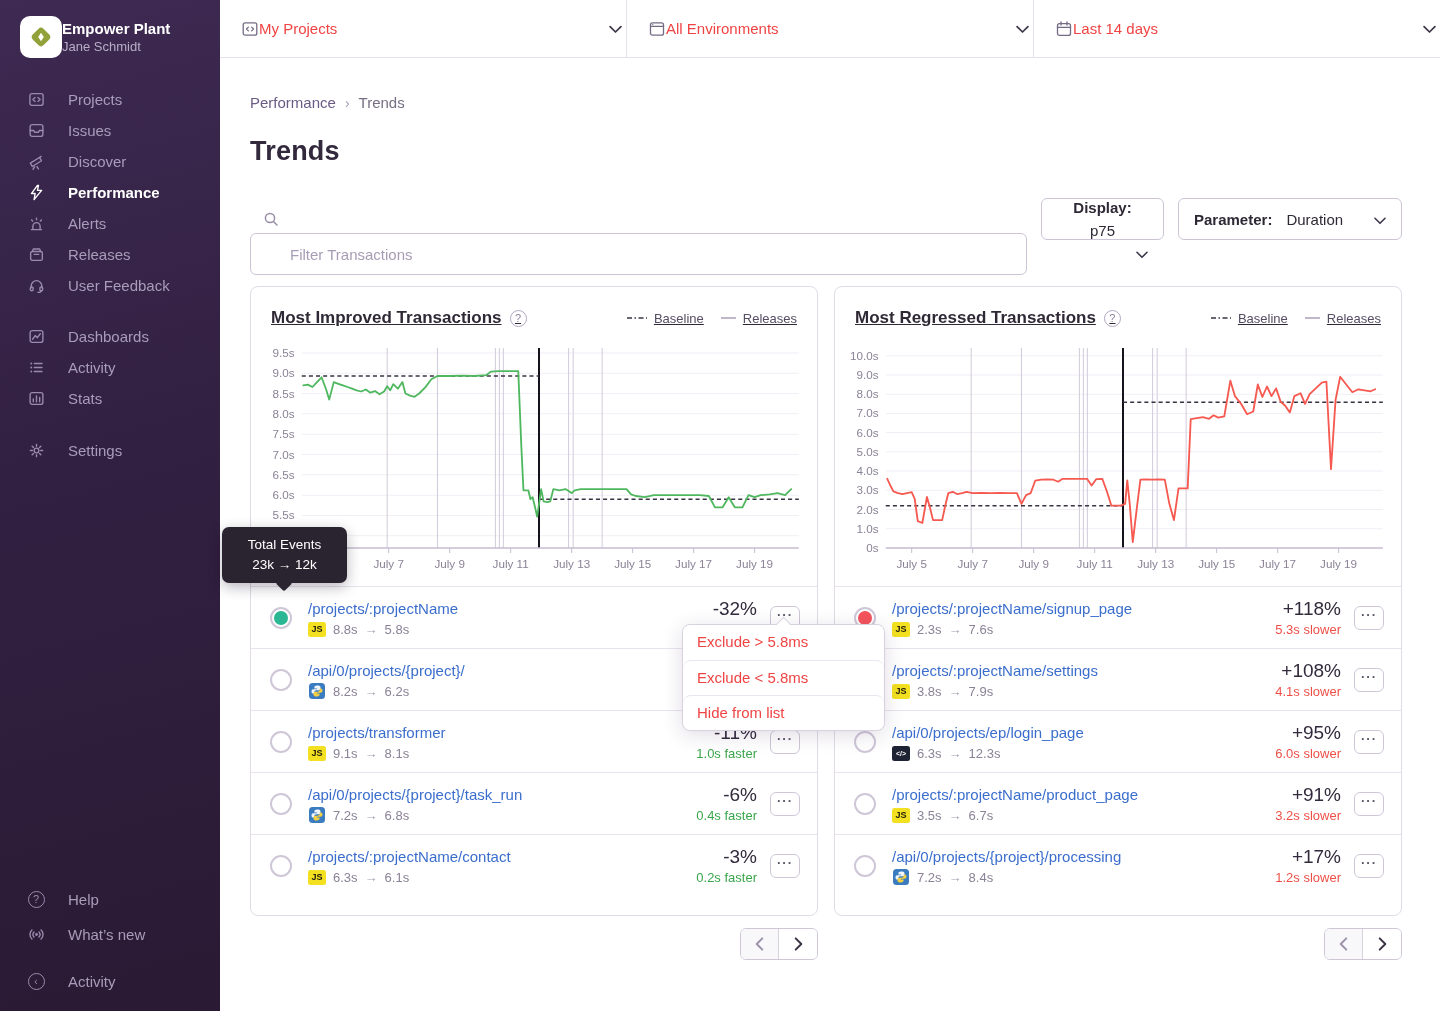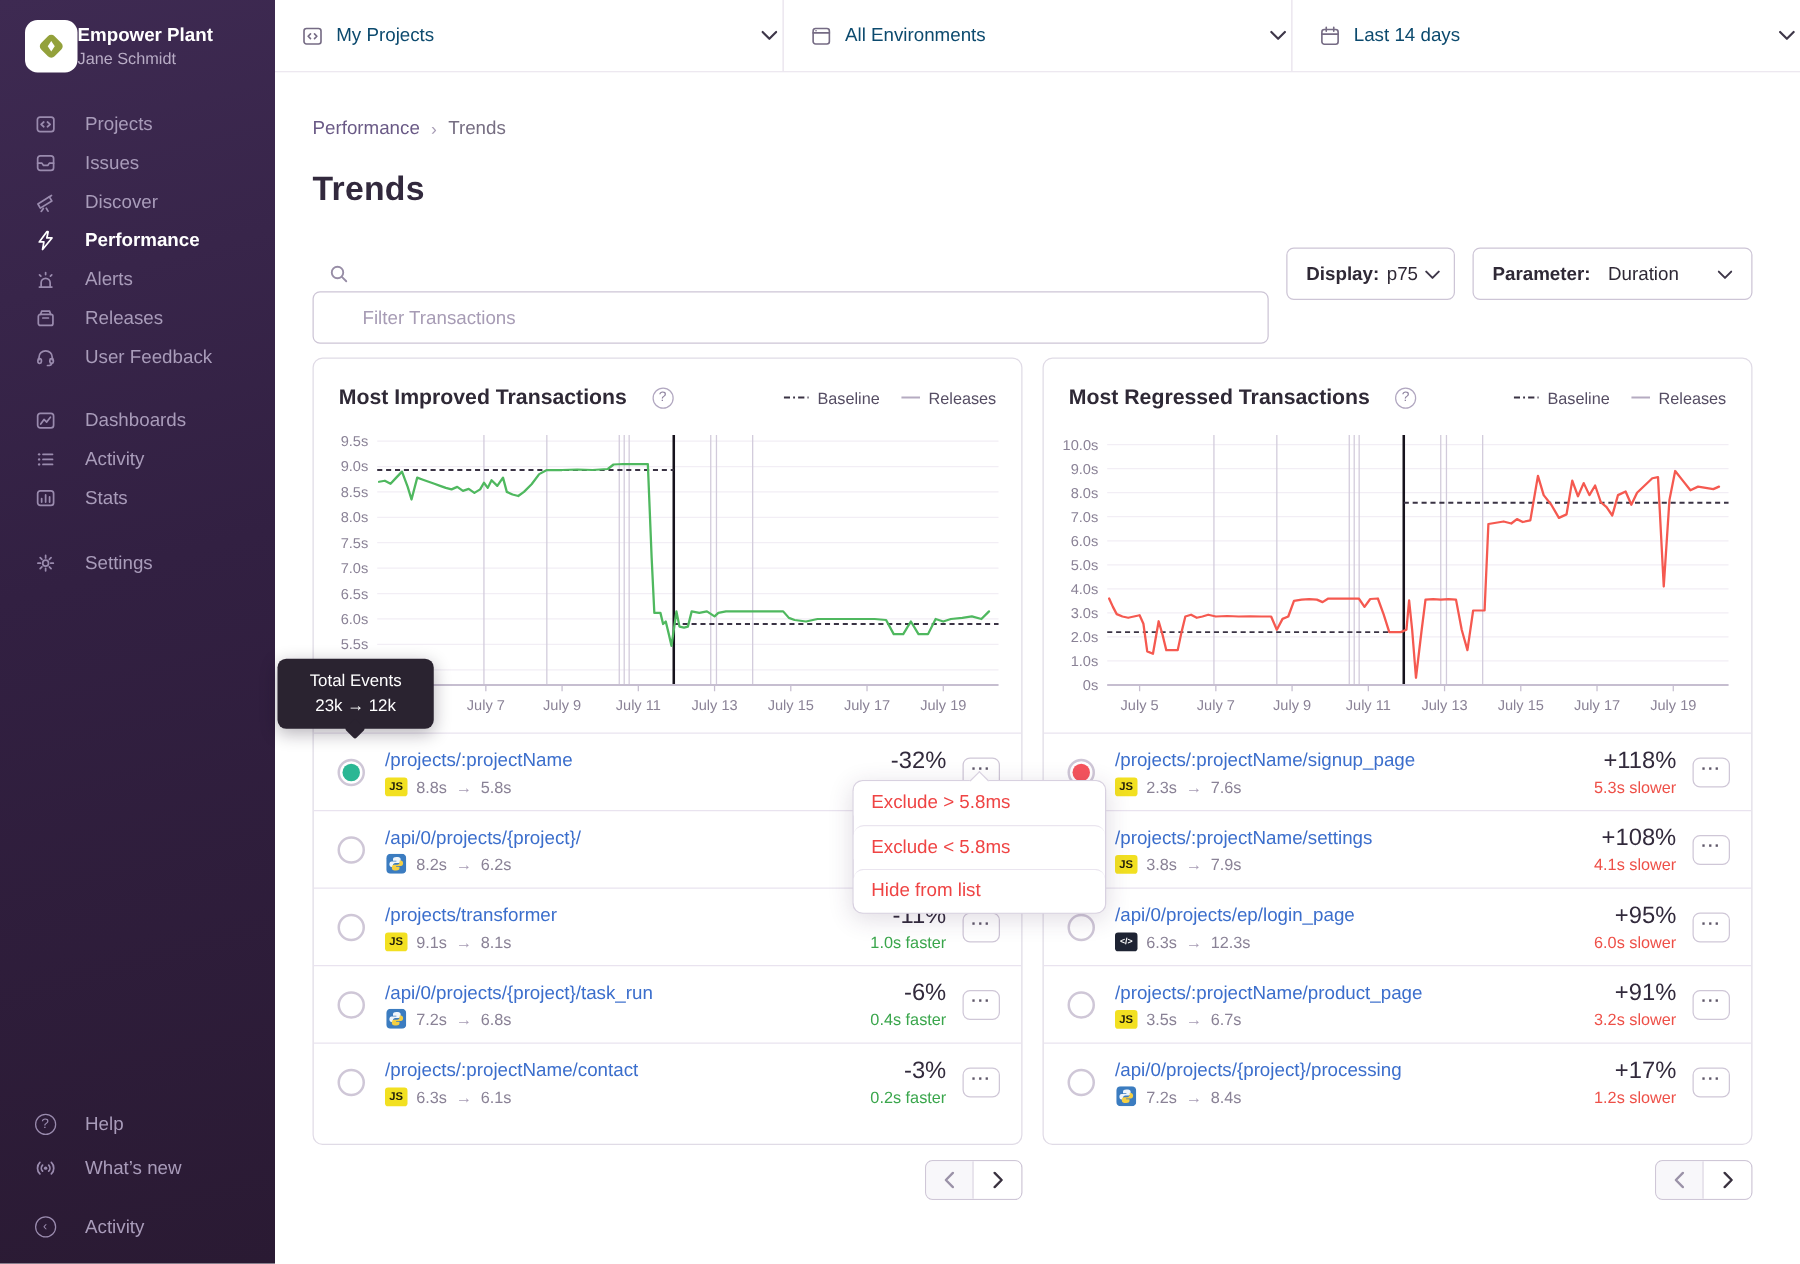--- a/index.html
+++ b/index.html
@@ -21,22 +21,22 @@
   .nav-gap { height:20px; }
   .nav-gap-lg { height:21px; }
   .side-footer { position:absolute; left:0; bottom:14px; width:100%; }
   .icon-circle { width:17px; height:17px; border:1.4px solid currentColor; border-radius:50%;
     display:flex; align-items:center; justify-content:center; font-size:11px; line-height:1; }
   .collapse-item { margin-top:16px; }
 
   
   .topbar { position:absolute; left:220px; top:0; width:1220px; height:58px; background:#fff;
     border-bottom:1px solid #e7e1ec; display:flex; }
-  .tb-section { flex:1 1 0; display:flex; align-items:center; gap:10px; padding:0 4px 0 21px;
-    border-right:1px solid #e7e1ec; cursor:pointer; color:#0c4a6e; font-size:15px; }
+  .tb-section { flex:1 1 0; display:flex; align-items:center; padding:0 4px 0 21px;
+    border-right:1px solid #e7e1ec; cursor:pointer; color:#ef4444; font-size:15px; }
   .tb-section:last-child { border-right:none; }
   .tb-section .chev { margin-left:auto; color:#3e3749; }
   .tb-ic { color:#756b84; display:flex; }
 
   
   .content { position:absolute; left:220px; top:58px; width:1220px; height:953px; background:#fff;
     padding:36px 38px 0 30px; }
   .breadcrumb { font-size:15px; display:flex; gap:9px; align-items:center; }
   .crumb-parent { color:#6a5a86; cursor:pointer; }
   .crumb-sep { color:#a79cb5; font-size:14px; }
@@ -44,29 +44,29 @@
   .page-title { margin-top:25px; font-size:27px; font-weight:600; color:#32293d; letter-spacing:.2px; }
   .filter-row { margin-top:31px; display:flex; gap:14px; }
   .search-wrap { position:relative; flex:1; }
   .search-wrap input { width:100%; height:42px; border:1px solid #cdc5d6; border-radius:6px;
     padding:0 12px 0 39px; font-size:15px; font-family:inherit; color:#2f2936; outline:none;margin-top:35px; }
   .search-wrap input::placeholder { color:#a79cb5; }
   .search-ic { position:absolute; left:13px; top:13px; color:#978da6; }
   .dd-btn { height:42px; border:1px solid #cdc5d6; border-radius:6px; background:#fff;
     display:flex; align-items:center; padding:0 15px; font-size:15px; gap:6px; cursor:pointer; }
   .dd-btn .chev { margin-left:auto; color:#3e3749; }
-  .dd-display { width:135px; }
+  .dd-display { width:123px;flex-direction:column; }
   .dd-param { width:224px;gap:14px; }
   .dd-label { font-weight:700; }
 
   
   .panels { margin-top:11px; display:flex; gap:16px; }
   .panel-col { flex:1 1 0; display:flex; flex-direction:column; min-width:0; }
   .panel { border:1px solid #e0dbe6; border-radius:8px; background:#fff; height:630px; }
-  .panel-head { display:flex; align-items:center; gap:20px; padding:21px 20px 4px 20px; }
+  .panel-head { display:flex; align-items:center; gap:8px; padding:21px 20px 4px 20px;text-decoration:underline; }
   .panel-title { font-size:17px; font-weight:600; color:#2f2936; }
   .q-icon { width:17px; height:17px; border:1.3px solid #b1a7c0; border-radius:50%; color:#8f84a0;
     font-size:11px; display:flex; align-items:center; justify-content:center; cursor:pointer; }
   .legend { margin-left:auto; display:flex; align-items:center; gap:17px; font-size:13px; color:#554d63; }
   .legend-item { display:flex; align-items:center; gap:7px; }
   .chart-wrap { padding:8px 8px 0 4px; }
   .chart-svg { display:block; width:100%; height:238px; }
   .tick { font-size:11.5px; fill:#8a8296; font-family:"Liberation Sans",sans-serif; }
 
   .tx-list { margin-top:8px; }

